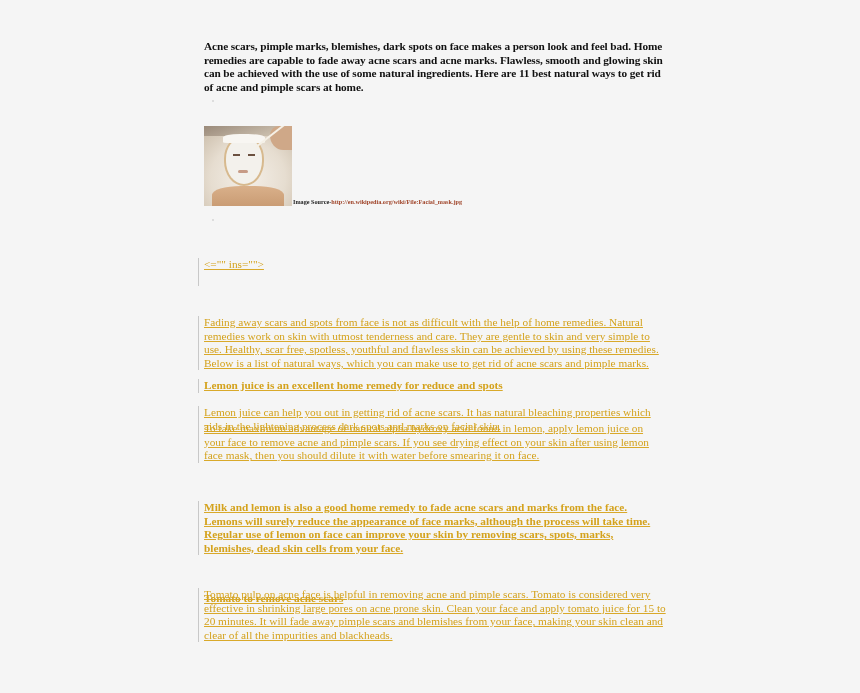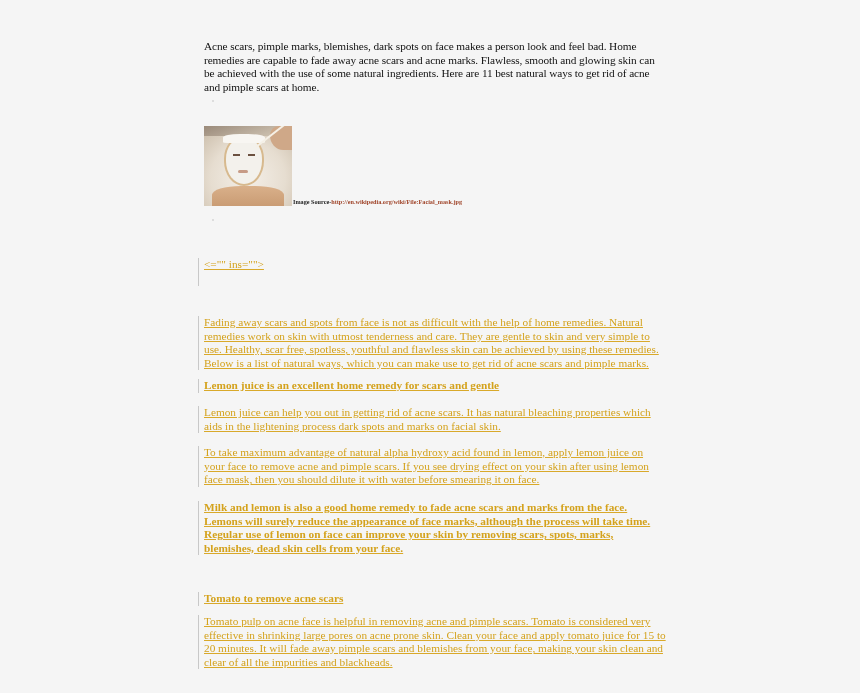--- a/index.html
+++ b/index.html
@@ -14,21 +14,21 @@
       overflow: hidden;
       font-family: "Liberation Serif", "DejaVu Serif", serif;
     }
     .page {
       position: absolute;
       left: 204px;
       top: 40px;
       width: 460px;
     }
     .intro {
-      font-weight: normal;
+      font-weight: bold;
       font-size: 11.3px;
       line-height: 13.6px;
       color: #111;
       margin: 0;
       letter-spacing: -0.1px;
     }
     .tiny-dot {
       position: absolute;
       width: 2px;
       height: 2px;
@@ -148,34 +148,34 @@
 
 <div class="block bar-tall" style="top:258px;">
   <a href="#">&lt;="" ins=""&gt;</a>
 </div>
 
 <div class="block" style="top:316px;">
   <a href="#">Fading away scars and spots from face is not as difficult with the help of home remedies. Natural remedies work on skin with utmost tenderness and care. They are gentle to skin and very simple to use. Healthy, scar free, spotless, youthful and flawless skin can be achieved by using these remedies. Below is a list of natural ways, which you can make use to get rid of acne scars and pimple marks.</a>
 </div>
 
 <div class="block bold" style="top:379px;">
-  <a href="#">Lemon juice is an excellent home remedy for scars and gentle</a>
+  <a href="#">Lemon juice is an excellent home remedy for reduce and spots</a>
 </div>
 
 <div class="block" style="top:406px;">
   <a href="#">Lemon juice can help you out in getting rid of acne scars. It has natural bleaching properties which aids in the lightening process dark spots and marks on facial skin.</a>
 </div>
 
-<div class="block" style="top:446px;">
+<div class="block" style="top:422px;">
   <a href="#">To take maximum advantage of natural alpha hydroxy acid found in lemon, apply lemon juice on your face to remove acne and pimple scars. If you see drying effect on your skin after using lemon face mask, then you should dilute it with water before smearing it on face.</a>
 </div>
 
 <div class="block" style="top:501px;font-weight:bold;">
   <a href="#">Milk and lemon is also a good home remedy to fade acne scars and marks from the face. Lemons will surely reduce the appearance of face marks, although the process will take time. Regular use of lemon on face can improve your skin by removing scars, spots, marks, blemishes, dead skin cells from your face.</a>
 </div>
 
 <div class="block bold" style="top:592px;">
   <a href="#">Tomato to remove acne scars</a>
 </div>
 
-<div class="block" style="top:615px;">
+<div class="block" style="top:588px;">
   <a href="#">Tomato pulp on acne face is helpful in removing acne and pimple scars. Tomato is considered very effective in shrinking large pores on acne prone skin. Clean your face and apply tomato juice for 15 to 20 minutes. It will fade away pimple scars and blemishes from your face, making your skin clean and clear of all the impurities and blackheads.</a>
 </div>
 
 </body></html>

